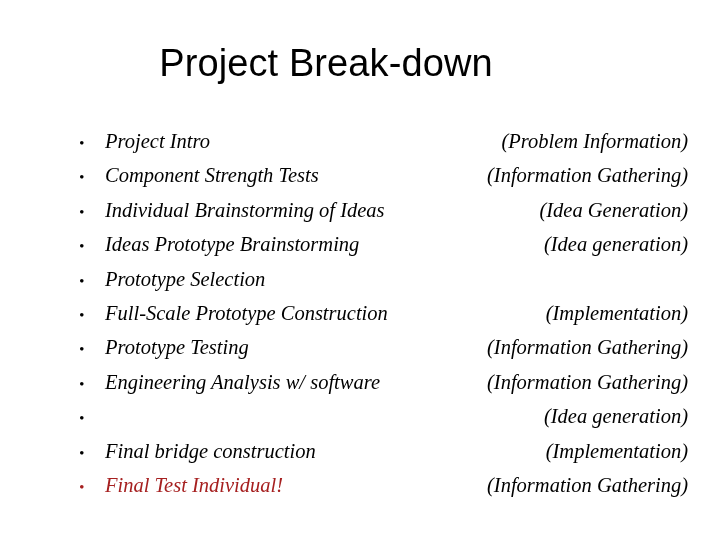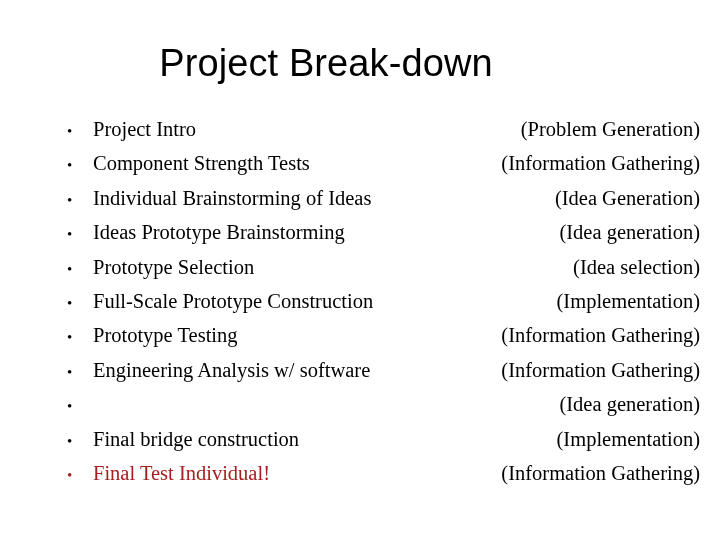--- a/index.html
+++ b/index.html
@@ -44,22 +44,23 @@
   
   .content-body {
     position: absolute;
     left: 60px;
     top: 112px;
     width: 640px;
   }
 
   .bullet-list {
     list-style: none;
-    margin: 0;
+    margin: 12px;
     padding: 0;
+    font-style: italic;
   }
 
   .bullet-row {
     position: relative;
     display: flex;
     align-items: baseline;
     height: 34.4px;
     font-size: 20.5px;
     line-height: 34.4px;
     white-space: nowrap;
@@ -117,41 +118,40 @@
 
 <div class="slide">
 
   <div class="slide-title">Project Break-down</div>
 
   <div class="content-body">
     <ul class="bullet-list" id="bullet-list">
         <li class="bullet-row tabbed">
           <span class="bullet-marker"></span>
           <span class="task-label">Project Intro</span>
-          <span class="phase-label">(Problem Generation)</span>
+          <span class="phase-label">(Problem Information)</span>
         </li>
         <li class="bullet-row tabbed">
           <span class="bullet-marker"></span>
           <span class="task-label">Component Strength Tests</span>
           <span class="phase-label">(Information Gathering)</span>
         </li>
         <li class="bullet-row tabbed overrun">
           <span class="bullet-marker"></span>
           <span class="task-label">Individual Brainstorming of Ideas</span>
           <span class="phase-label">(Idea Generation)</span>
         </li>
         <li class="bullet-row tabbed">
           <span class="bullet-marker"></span>
           <span class="task-label">Ideas Prototype Brainstorming</span>
           <span class="phase-label">(Idea generation)</span>
         </li>
         <li class="bullet-row tabbed">
           <span class="bullet-marker"></span>
           <span class="task-label">Prototype Selection</span>
-          <span class="phase-label">(Idea selection)</span>
         </li>
         <li class="bullet-row tabbed overrun">
           <span class="bullet-marker"></span>
           <span class="task-label">Full-Scale Prototype Construction</span>
           <span class="phase-label">(Implementation)</span>
         </li>
         <li class="bullet-row tabbed">
           <span class="bullet-marker"></span>
           <span class="task-label">Prototype Testing</span>
           <span class="phase-label">(Information Gathering)</span>

